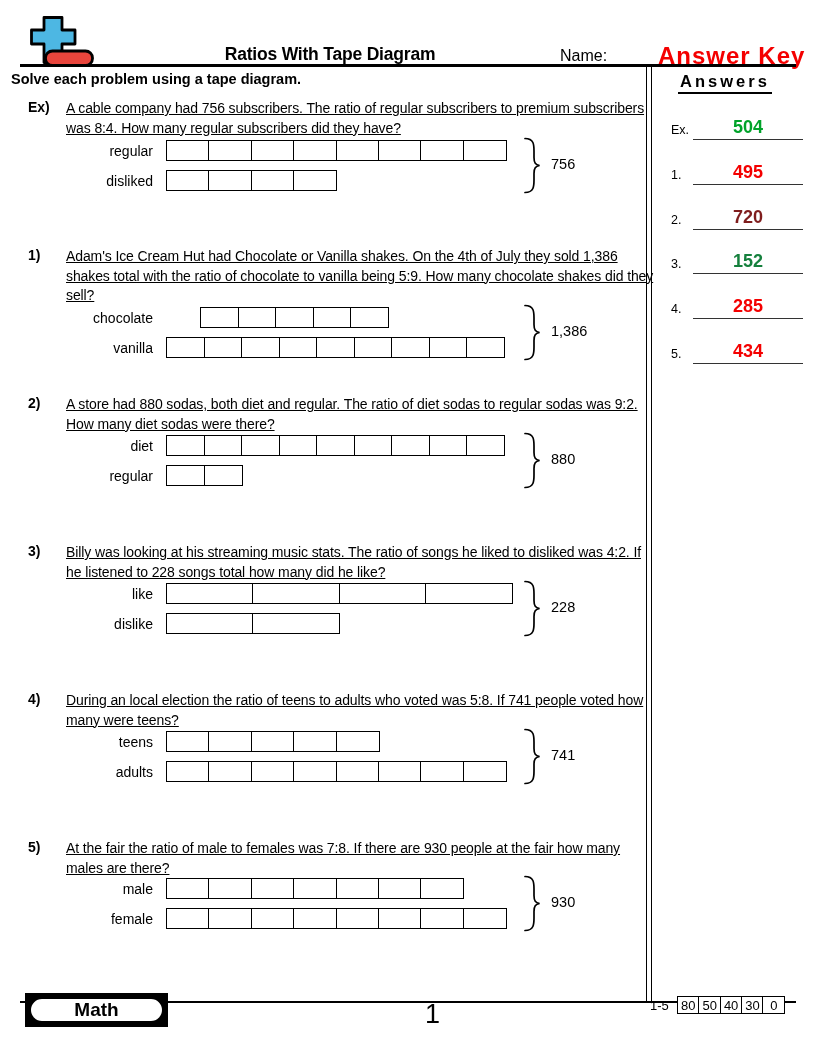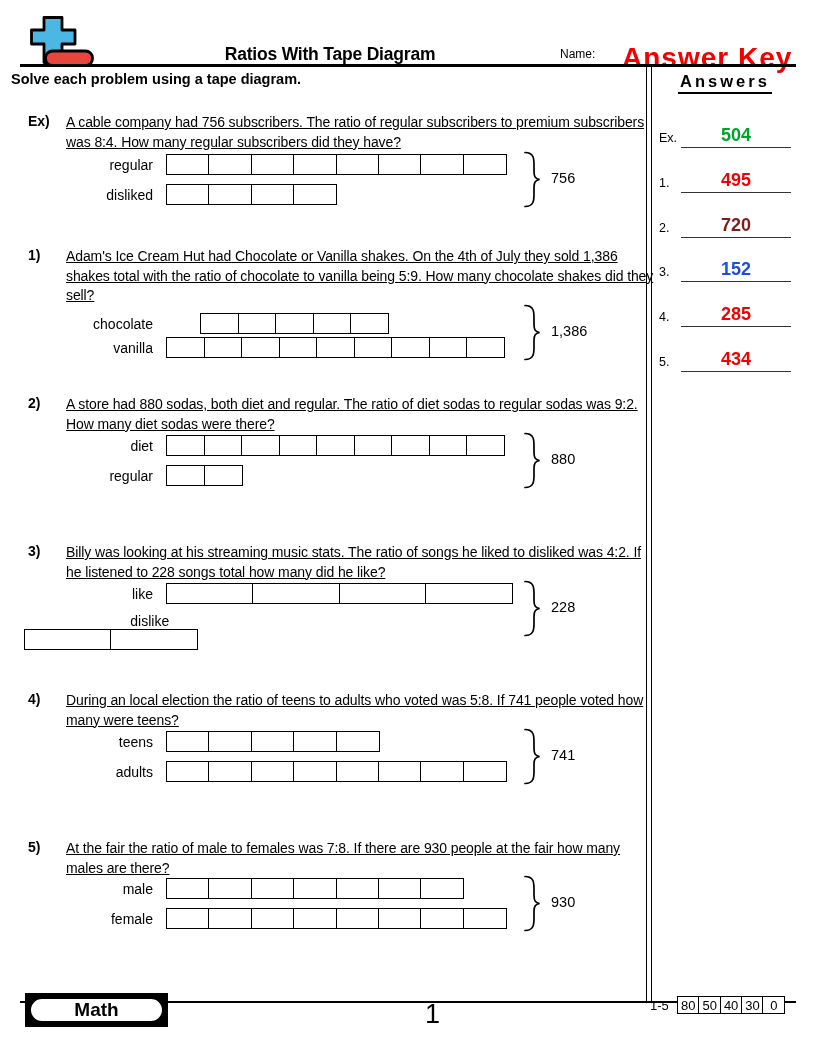--- a/index.html
+++ b/index.html
@@ -5,31 +5,31 @@
   * { margin:0; padding:0; box-sizing:border-box; }
   html,body { background:#fff; }
   body { font-family:"Liberation Sans", sans-serif; color:#000; }
   .page { position:relative; width:816px; height:1056px; background:#fff; overflow:hidden; }
 
   
   .logo { position:absolute; left:30px; top:16px; z-index:3; }
   .hline { position:absolute; left:20px; right:20px; top:64px; border-top:3px solid #000; z-index:1; }
   .title { position:absolute; left:160px; top:44px; width:340px; text-align:center;
            font-size:17.5px; font-weight:600; letter-spacing:-0.2px; }
-  .name-label { position:absolute; left:560px; top:47px; font-size:12px; }
-  .answer-key { position:absolute; left:622px; top:42px; font-size:28px; font-weight:bold; letter-spacing:1px; }
+  .name-label { position:absolute; left:560px; top:47px; font-size:16px; }
+  .answer-key { position:absolute; left:658px; top:42px; font-size:24px; font-weight:bold; letter-spacing:1px; }
   .instruction { position:absolute; left:11px; top:71px; font-size:14.5px; font-weight:bold; }
 
   
   .vdivider { position:absolute; left:646px; top:67px; height:935px; width:6px;
               border-left:1.7px solid #000; border-right:1.7px solid #000; }
   .answers-panel { position:absolute; left:654px; top:66px; width:142px; height:320px; }
   .answers-title { margin:6px auto 0; width:max-content; font-size:16.5px; font-weight:bold;
                    letter-spacing:3px; border-bottom:2px solid #000; padding:0 2px 1px; }
-  .arow { position:absolute; left:0; width:100%; height:26px;margin-top:8px; }
+  .arow { position:absolute; left:12px; width:100%; height:26px; }
   .alabel { position:absolute; left:5px; bottom:3px; font-size:12.5px; }
   .aline { position:absolute; left:27px; width:110px; bottom:0; border-bottom:1.6px solid #333; }
   .avalue { position:absolute; left:27px; width:110px; bottom:2px; text-align:center;
             font-size:18px; font-weight:bold; }
 
   
   .problem { position:absolute; left:24px; width:616px; }
   .pnum { position:absolute; left:4px; top:0; font-size:14px; font-weight:bold; }
   .ptext { margin-left:42px; width:592px; font-size:14px; line-height:19.5px; letter-spacing:-0.1px;text-decoration:underline; }
   .tape { position:absolute; left:0; width:610px; height:52px; }
@@ -84,36 +84,36 @@
       <span class="avalue" style="color: rgb(244, 0, 0);">495</span>
       <div class="aline"></div>
     </div>
     <div class="arow" style="top:138px">
       <span class="alabel">2.</span>
       <span class="avalue" style="color: #7f1d1d;">720</span>
       <div class="aline"></div>
     </div>
     <div class="arow" style="top:182px">
       <span class="alabel">3.</span>
-      <span class="avalue" style="color: #1d4ed8;">152</span>
+      <span class="avalue" style="color: #15803d;">152</span>
       <div class="aline"></div>
     </div>
     <div class="arow" style="top:227px">
       <span class="alabel">4.</span>
       <span class="avalue" style="color: rgb(244, 0, 0);">285</span>
       <div class="aline"></div>
     </div>
     <div class="arow" style="top:272px">
       <span class="alabel">5.</span>
       <span class="avalue" style="color: rgb(244, 0, 0);">434</span>
       <div class="aline"></div>
     </div>
   </div>
 
-  <div class="problem" style="top:113px">
+  <div class="problem" style="top:99px">
     <span class="pnum">Ex)</span>
     <div class="ptext">A cable company had 756 subscribers. The ratio of regular subscribers to premium subscribers was 8:4. How many regular subscribers did they have?</div>
     <div class="tape" style="top:41px">
         <div class="trow" style="top: 0px;">
           <span class="tlabel">regular</span>
           <div class="tcells">
             <div class="tcell" style="width: 44px;"></div>
             <div class="tcell" style="width: 44px;"></div>
             <div class="tcell" style="width: 44px;"></div>
             <div class="tcell" style="width: 44px;"></div>
@@ -135,21 +135,21 @@
         <svg width="18" height="58" class="brace">
           <path d="M2,1.5 C11,1.5 11,8 11,14 L11,20.5 C11,26 12.5,27.5 16.5,28.5 C12.5,29.5 11,31 11,36.5 L11,43 C11,49 11,55.5 2,55.5" fill="none" stroke="#000" stroke-width="1.7" stroke-linecap="round"></path>
         </svg>
         <span class="ttotal">756</span>
       </div>
   </div>
   <div class="problem" style="top:247px">
     <span class="pnum">1)</span>
     <div class="ptext">Adam's Ice Cream Hut had Chocolate or Vanilla shakes. On the 4th of July they sold 1,386 shakes total with the ratio of chocolate to vanilla being 5:9. How many chocolate shakes did they sell?</div>
     <div class="tape" style="top:60px">
-        <div class="trow" style="top: 6px; gap: 34px;">
+        <div class="trow" style="top: 0px; gap: 34px;">
           <span class="tlabel">chocolate</span>
           <div class="tcells">
             <div class="tcell" style="width: 39.1111px;"></div>
             <div class="tcell" style="width: 39.1111px;"></div>
             <div class="tcell" style="width: 39.1111px;"></div>
             <div class="tcell" style="width: 39.1111px;"></div>
             <div class="tcell" style="width: 39.1111px;"></div>
           </div>
         </div>
         <div class="trow" style="top: 30px;">
@@ -209,21 +209,21 @@
     <div class="tape" style="top:40px">
         <div class="trow" style="top: 0px;">
           <span class="tlabel">like</span>
           <div class="tcells">
             <div class="tcell" style="width: 88px;"></div>
             <div class="tcell" style="width: 88px;"></div>
             <div class="tcell" style="width: 88px;"></div>
             <div class="tcell" style="width: 88px;"></div>
           </div>
         </div>
-        <div class="trow" style="top: 30px; flex-direction: column;">
+        <div class="trow" style="top: 30px;">
           <span class="tlabel">dislike</span>
           <div class="tcells">
             <div class="tcell" style="width: 88px;"></div>
             <div class="tcell" style="width: 88px;"></div>
           </div>
         </div>
         <svg width="18" height="58" class="brace">
           <path d="M2,1.5 C11,1.5 11,8 11,14 L11,20.5 C11,26 12.5,27.5 16.5,28.5 C12.5,29.5 11,31 11,36.5 L11,43 C11,49 11,55.5 2,55.5" fill="none" stroke="#000" stroke-width="1.7" stroke-linecap="round"></path>
         </svg>
         <span class="ttotal">228</span>

